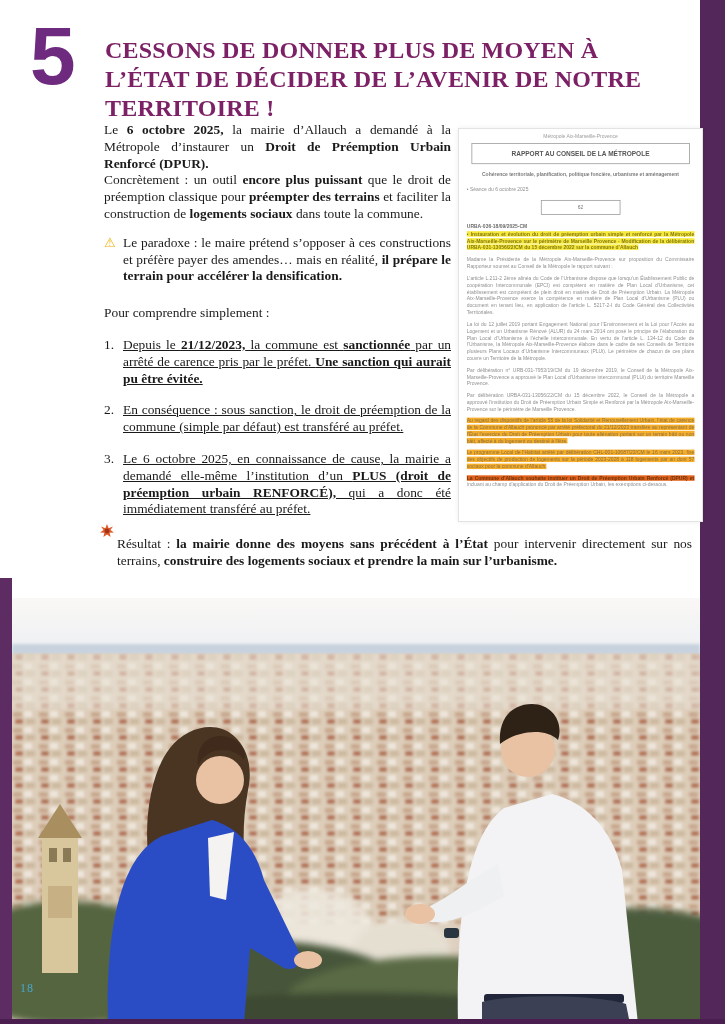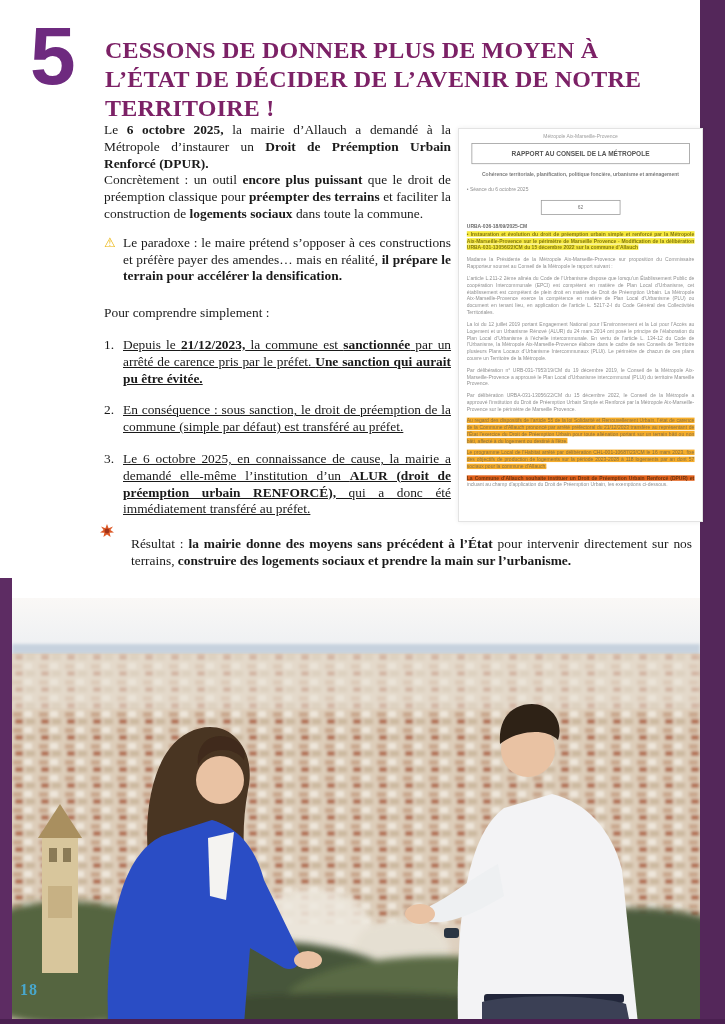--- a/index.html
+++ b/index.html
@@ -20,21 +20,21 @@
   .col p{margin:0;}
   .hang{display:flex;gap:5px;margin-top:12px;}
   .hang .ic{flex:0 0 14px;font-size:13px;line-height:16px;}
   .warn-ic{color:#eab308;}
   .lead{margin-top:20px !important;}
   .oli{display:flex;gap:2px;margin-top:15px;}
   .oli .mk{flex:0 0 17px;}
   .oli .tx{flex:1;text-align:justify;text-decoration:underline;}
   
   .results{position:absolute;left:100px;top:522px;width:592px;font-size:13.4px;line-height:17px;}
-  .res{display:flex;gap:16px;margin-bottom:14px;text-align:justify;}
+  .res{display:flex;gap:2px;margin-bottom:14px;text-align:justify;}
   .res .ic{flex:0 0 15px;padding-top:2px;}
   
   .report{position:absolute;left:458px;top:128px;width:243px;height:392px;background:#fff;
         border:1px solid #e3e3e3;box-shadow:0 0 5px rgba(0,0,0,.07);overflow:hidden;}
   .report-inner{width:128.2%;transform:scale(0.78);transform-origin:0 0;padding:6px 10px 4px;
         font-family:"Liberation Sans",sans-serif;font-size:6.4px;line-height:1.38;color:#909090;
         text-align:justify;box-sizing:border-box;}
   .report-inner p{margin:0 0 6px;}
   .rp-org{text-align:center;color:#9c9c9c;margin-bottom:3px !important;}
   .rp-titlebox{border:1px solid #9a9a9a;text-align:center;font-weight:bold;color:#555;
@@ -42,22 +42,22 @@
   .rp-theme{font-weight:bold;text-align:center;color:#7b7b7b;margin-bottom:10px !important;}
   .rp-seance{text-align:left;margin-bottom:9px !important;}
   .rp-numbox{border:1px solid #9a9a9a;width:100px;margin:0 auto 11px;text-align:center;
         padding:4px 0;color:#777;}
   .rp-ref{font-weight:bold;color:#6c6c6c;margin-bottom:1px !important;text-align:left;}
   .hl-y{background:#f6e93c;color:#857a12;font-weight:bold;}
   .hl-o{background:#f6ad2a;color:#8a7140;}
   .hl-r{background:#e2611b;color:#6d350f;font-weight:bold;}
   
   .photo{position:absolute;left:12px;top:598px;width:688px;height:426px;display:block;}
-  .pagenum{position:absolute;left:20px;top:981px;z-index:7;color:#48a7cc;font-size:16px;
-        font-weight:bold;letter-spacing:1px;}
+  .pagenum{position:absolute;left:20px;top:981px;z-index:7;color:#48a7cc;font-size:12px;
+        font-weight:normal;letter-spacing:1px;}
   b{font-weight:bold;}
 </style>
 </head>
 <body>
 
 <div class="page">
 
   <div class="strip-right"></div>
   <div class="strip-left"></div>
   <div class="strip-bottom"></div>
@@ -84,21 +84,21 @@
     <div class="oli">
       <span class="mk">1.</span>
       <p class="tx"><span>Depuis le </span><b>21/12/2023,</b><span>  la commune est </span><b>sanctionnée</b><span> par un arrêté de carence pris par le préfet. </span><b>Une sanction qui aurait pu être évitée.</b></p>
     </div>
     <div class="oli">
       <span class="mk">2.</span>
       <p class="tx"><span> En conséquence : sous sanction, le droit de préemption de la commune (simple par défaut) est transféré au préfet.</span></p>
     </div>
     <div class="oli">
       <span class="mk">3.</span>
-      <p class="tx"><span>Le 6 octobre 2025, en connaissance de cause, la mairie a demandé elle-même l’institution d’un </span><b>ALUR (droit de préemption urbain RENFORCÉ),</b><span> qui a donc été immédiatement transféré au préfet.</span></p>
+      <p class="tx"><span>Le 6 octobre 2025, en connaissance de cause, la mairie a demandé elle-même l’institution d’un </span><b>PLUS (droit de préemption urbain RENFORCÉ),</b><span> qui a donc été immédiatement transféré au préfet.</span></p>
     </div>
   </div>
 
   <div class="report">
     <div class="report-inner">
       <p class="rp-org">Métropole Aix-Marseille-Provence</p>
       <div class="rp-titlebox">RAPPORT AU CONSEIL DE LA MÉTROPOLE</div>
       <p class="rp-theme">Cohérence territoriale, planification, politique foncière, urbanisme et aménagement</p>
       <p class="rp-seance">• Séance du 6 octobre 2025</p>
       <div class="rp-numbox">62</div>

